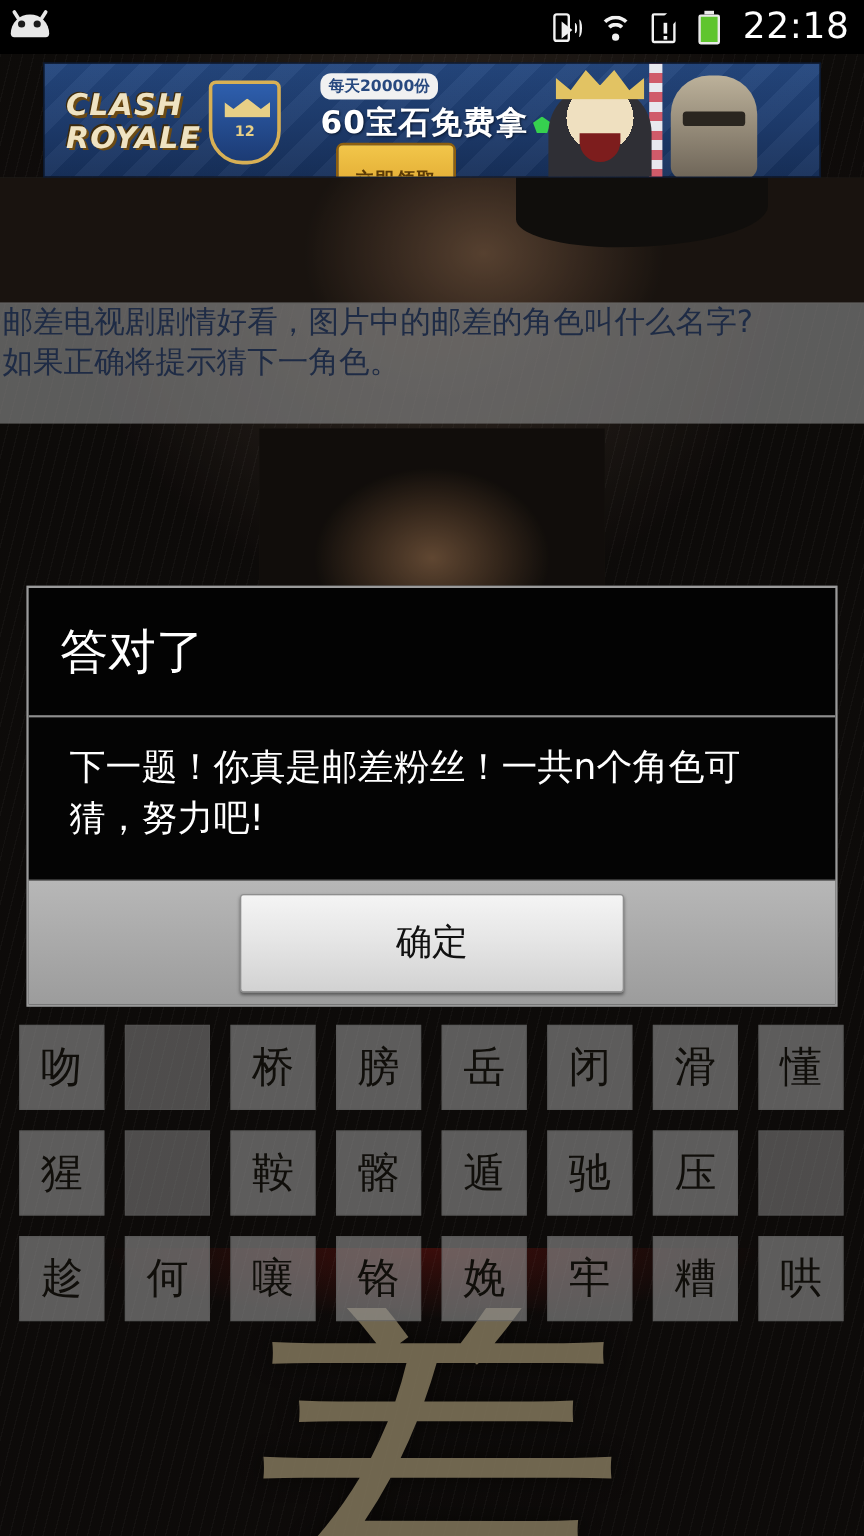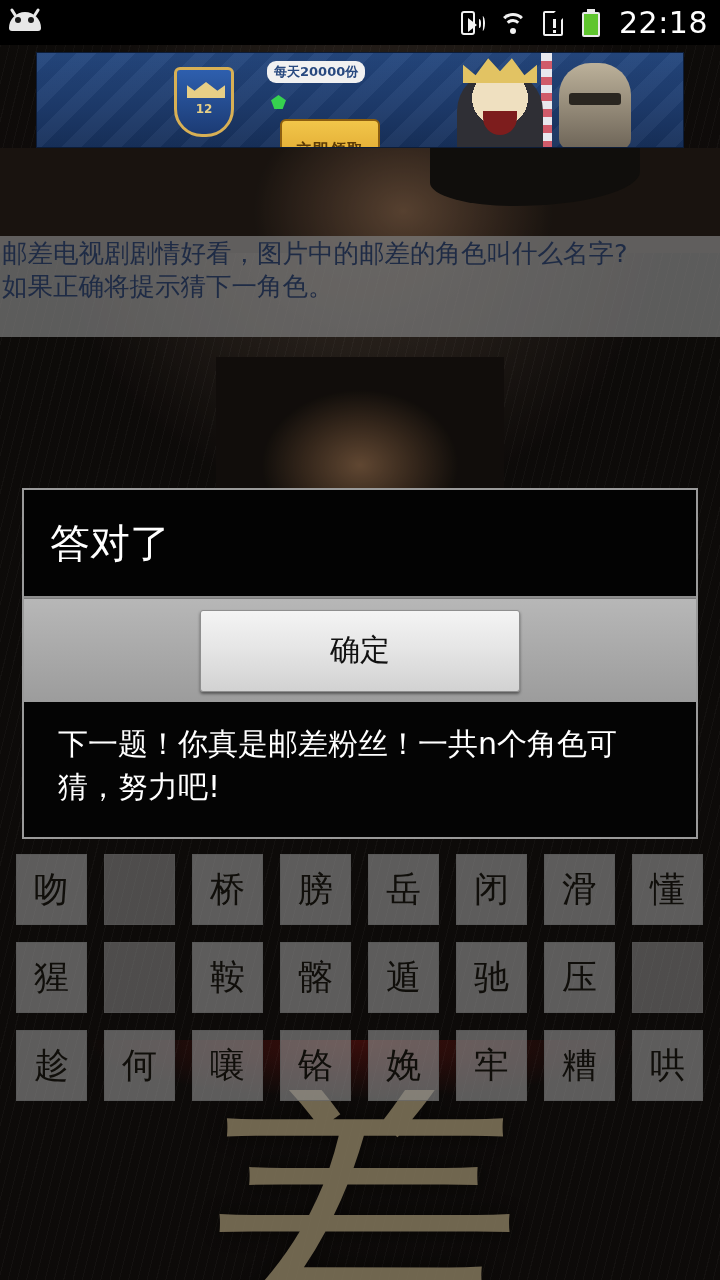--- a/index.html
+++ b/index.html
@@ -256,21 +256,21 @@
     text-shadow: 0 0 20px rgba(0,0,0,.6);
   }
   #red-glow {
     position: absolute; left: 0; top: 1040px; width: 720px; height: 140px;
     background: radial-gradient(ellipse 55% 60% at 50% 0%, rgba(150,25,20,.5), rgba(0,0,0,0) 70%);
     z-index: 6;
   }
 
   
   #question {
-    position: absolute; left: 0; top: 236px; width: 720px; height: 101px;
+    position: absolute; left: 0; top: 252px; width: 720px; height: 101px;
     background: rgba(178,178,178,.72);
     z-index: 12;
     padding: 1px 2px 0 2px;
     color: #2c3e63;
     font-size: 25.5px;
     line-height: 33px;
     letter-spacing: 0px;
     font-family: "DejaVu Sans", "Liberation Sans", sans-serif;
   }
   #question div { white-space: nowrap; }
@@ -393,37 +393,41 @@
       <div class="cell">娩</div>
       <div class="cell">牢</div>
       <div class="cell">糟</div>
       <div class="cell">哄</div>
     </div>
 
   <div id="scrim"></div>
 
   <div id="dialog">
     <div id="dlg-title">答对了</div>
+    <div id="dlg-msg">下一题！你真是邮差粉丝！一共n个角色可猜，努力吧!</div>
     <div id="dlg-footer">
       <div id="dlg-ok">确定</div>
     </div>
-    <div id="dlg-msg">下一题！你真是邮差粉丝！一共n个角色可猜，努力吧!</div>
   </div>
 
   <div id="ad">
+    <div class="logo">
+      <div class="l1">CLASH</div>
+      <div class="l2">ROYALE</div>
+    </div>
     <div class="shield">
       <div class="crown"></div>
       <div class="num">12</div>
     </div>
     <div class="txt">
       <div class="line1">
         <span class="t-badge">每天20000份</span>
       </div>
       <div class="t-sub">
-        <span class="gem"></span>
+        <span>60宝石免费拿</span><span class="gem"></span>
       </div>
     </div>
     <div class="cta">立即领取</div>
     <div class="kings">
       <div class="pole"></div>
       <div class="king">
         <div class="hat"></div>
         <div class="mouth"></div>
       </div>
       <div class="knight">

